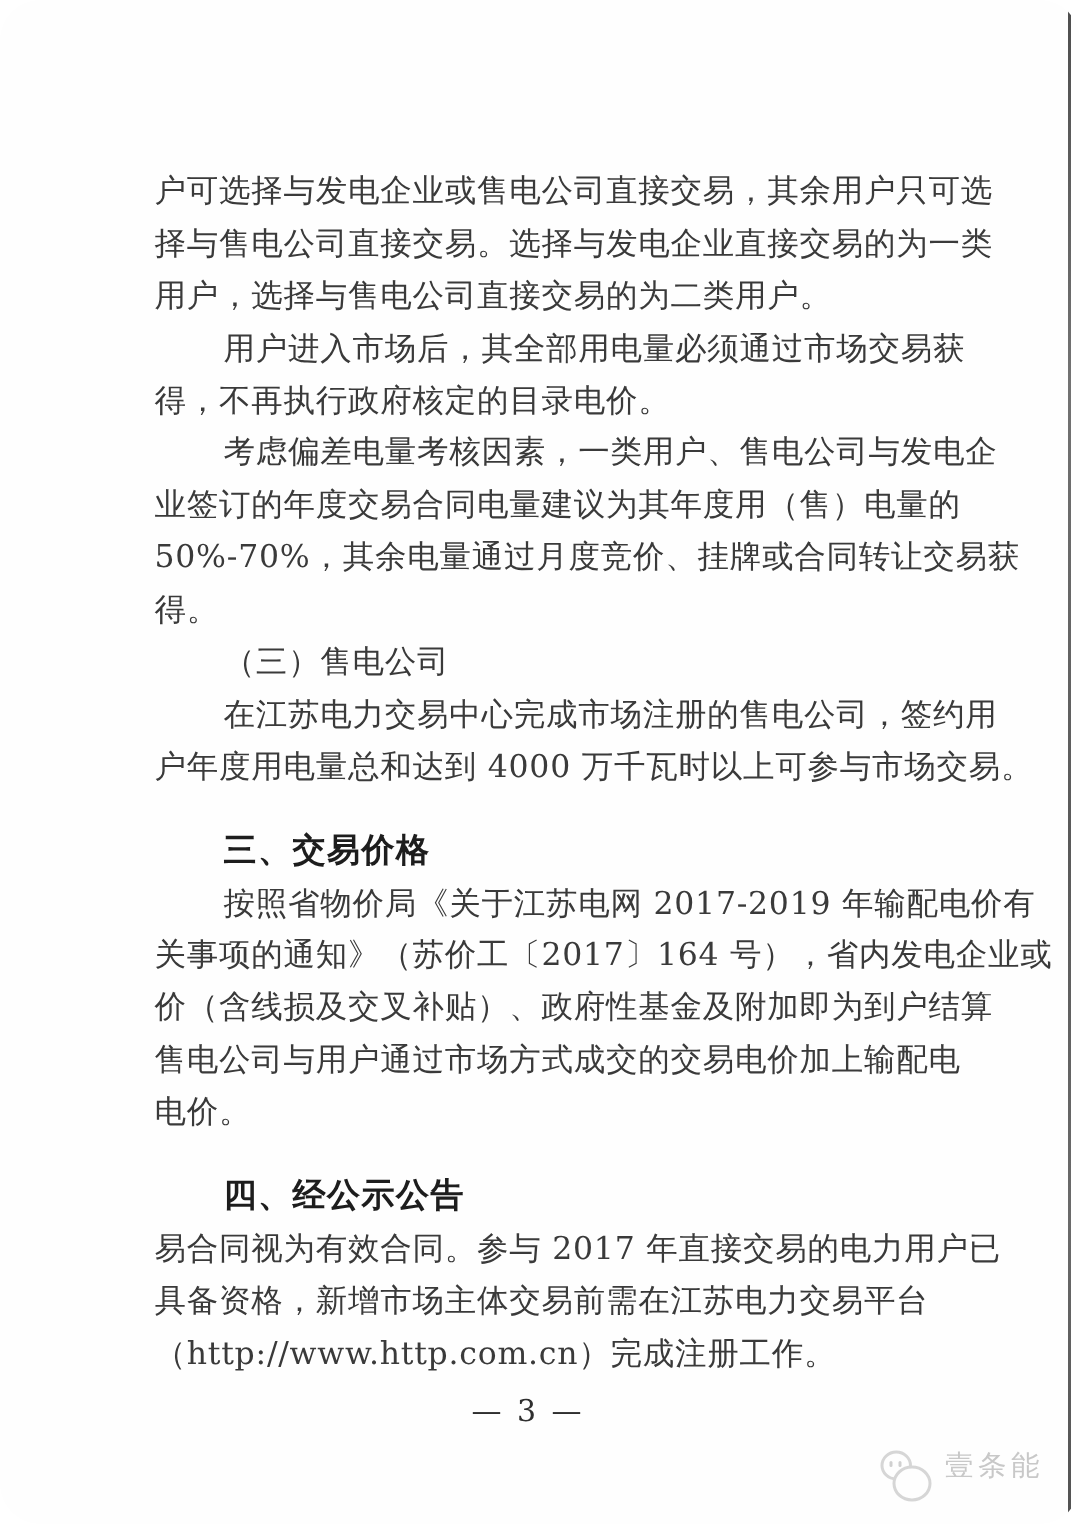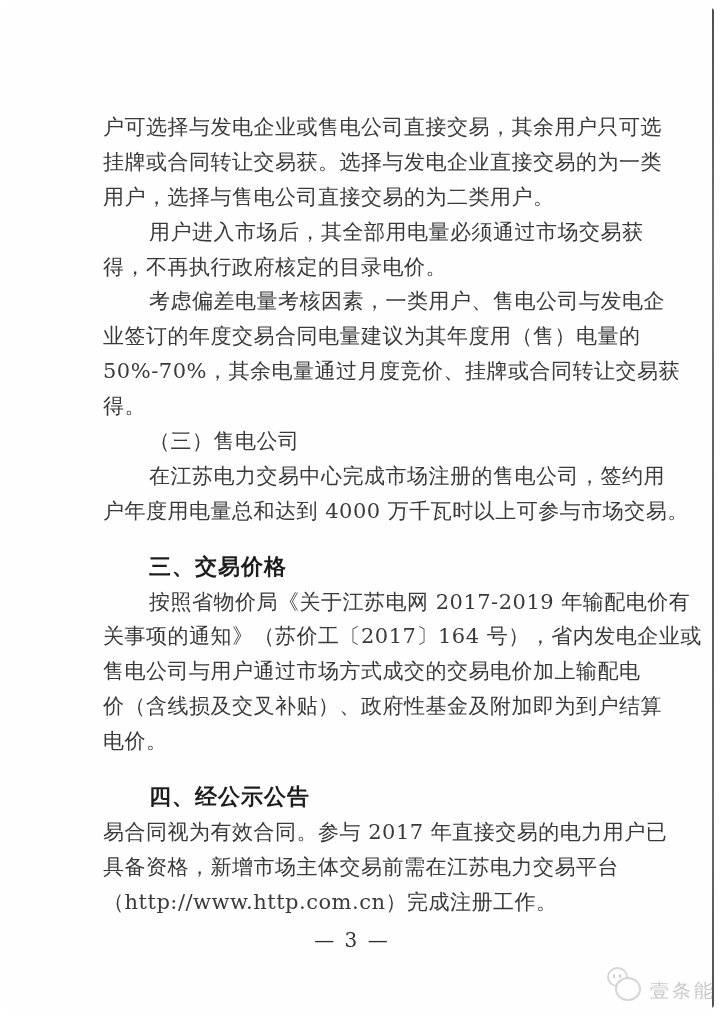--- a/index.html
+++ b/index.html
@@ -57,24 +57,24 @@
     top: 0;
     right: 6px;
     width: 2px;
     height: 100%;
     background: linear-gradient(#2e2e2e, #5a5a5a 25%, #3c3c3c 55%, #505050 80%, #333333);
     opacity: 0.85;
   }
   .watermark {
     position: absolute;
     top: 964px;
-    left: 604px;
+    left: 584px;
     height: 40px;
     display: flex;
-    align-items: flex-end;
+    align-items: flex-start;
     gap: 6px;
   }
   .wm-icon {
     position: relative;
     width: 40px;
     height: 40px;
     display: inline-block;
   }
   .wm-icon .c1 {
     position: absolute;
@@ -113,36 +113,36 @@
     white-space: nowrap;
   }
 </style>
 </head>
 <body>
 
 <div class="page">
 
   <div class="content">
     <div class="line">户可选择与发电企业或售电公司直接交易，其余用户只可选</div>
-    <div class="line">挂牌或合同转让交易获。选择与发电企业直接交易的为一类</div>
+    <div class="line">择与售电公司直接交易。选择与发电企业直接交易的为一类</div>
     <div class="line">用户，选择与售电公司直接交易的为二类用户。</div>
     <div class="line indent">用户进入市场后，其全部用电量必须通过市场交易获</div>
     <div class="line">得，不再执行政府核定的目录电价。</div>
     <div class="line indent">考虑偏差电量考核因素，一类用户、售电公司与发电企</div>
     <div class="line">业签订的年度交易合同电量建议为其年度用（售）电量的</div>
     <div class="line">50%-70%，其余电量通过月度竞价、挂牌或合同转让交易获</div>
     <div class="line">得。</div>
     <div class="line indent">（三）售电公司</div>
     <div class="line indent">在江苏电力交易中心完成市场注册的售电公司，签约用</div>
     <div class="line">户年度用电量总和达到 4000 万千瓦时以上可参与市场交易。</div>
     <div class="line indent heading">三、交易价格</div>
     <div class="line indent">按照省物价局《关于江苏电网 2017-2019 年输配电价有</div>
     <div class="line">关事项的通知》（苏价工〔2017〕164 号），省内发电企业或</div>
+    <div class="line">价（含线损及交叉补贴）、政府性基金及附加即为到户结算</div>
     <div class="line">售电公司与用户通过市场方式成交的交易电价加上输配电</div>
-    <div class="line">价（含线损及交叉补贴）、政府性基金及附加即为到户结算</div>
     <div class="line">电价。</div>
     <div class="line indent heading">四、经公示公告</div>
     <div class="line">易合同视为有效合同。参与 2017 年直接交易的电力用户已</div>
     <div class="line">具备资格，新增市场主体交易前需在江苏电力交易平台</div>
     <div class="line">（http://www.http.com.cn）完成注册工作。</div>
   </div>
 
   <div class="page-number">— 3 —</div>
 
   <div class="watermark">

